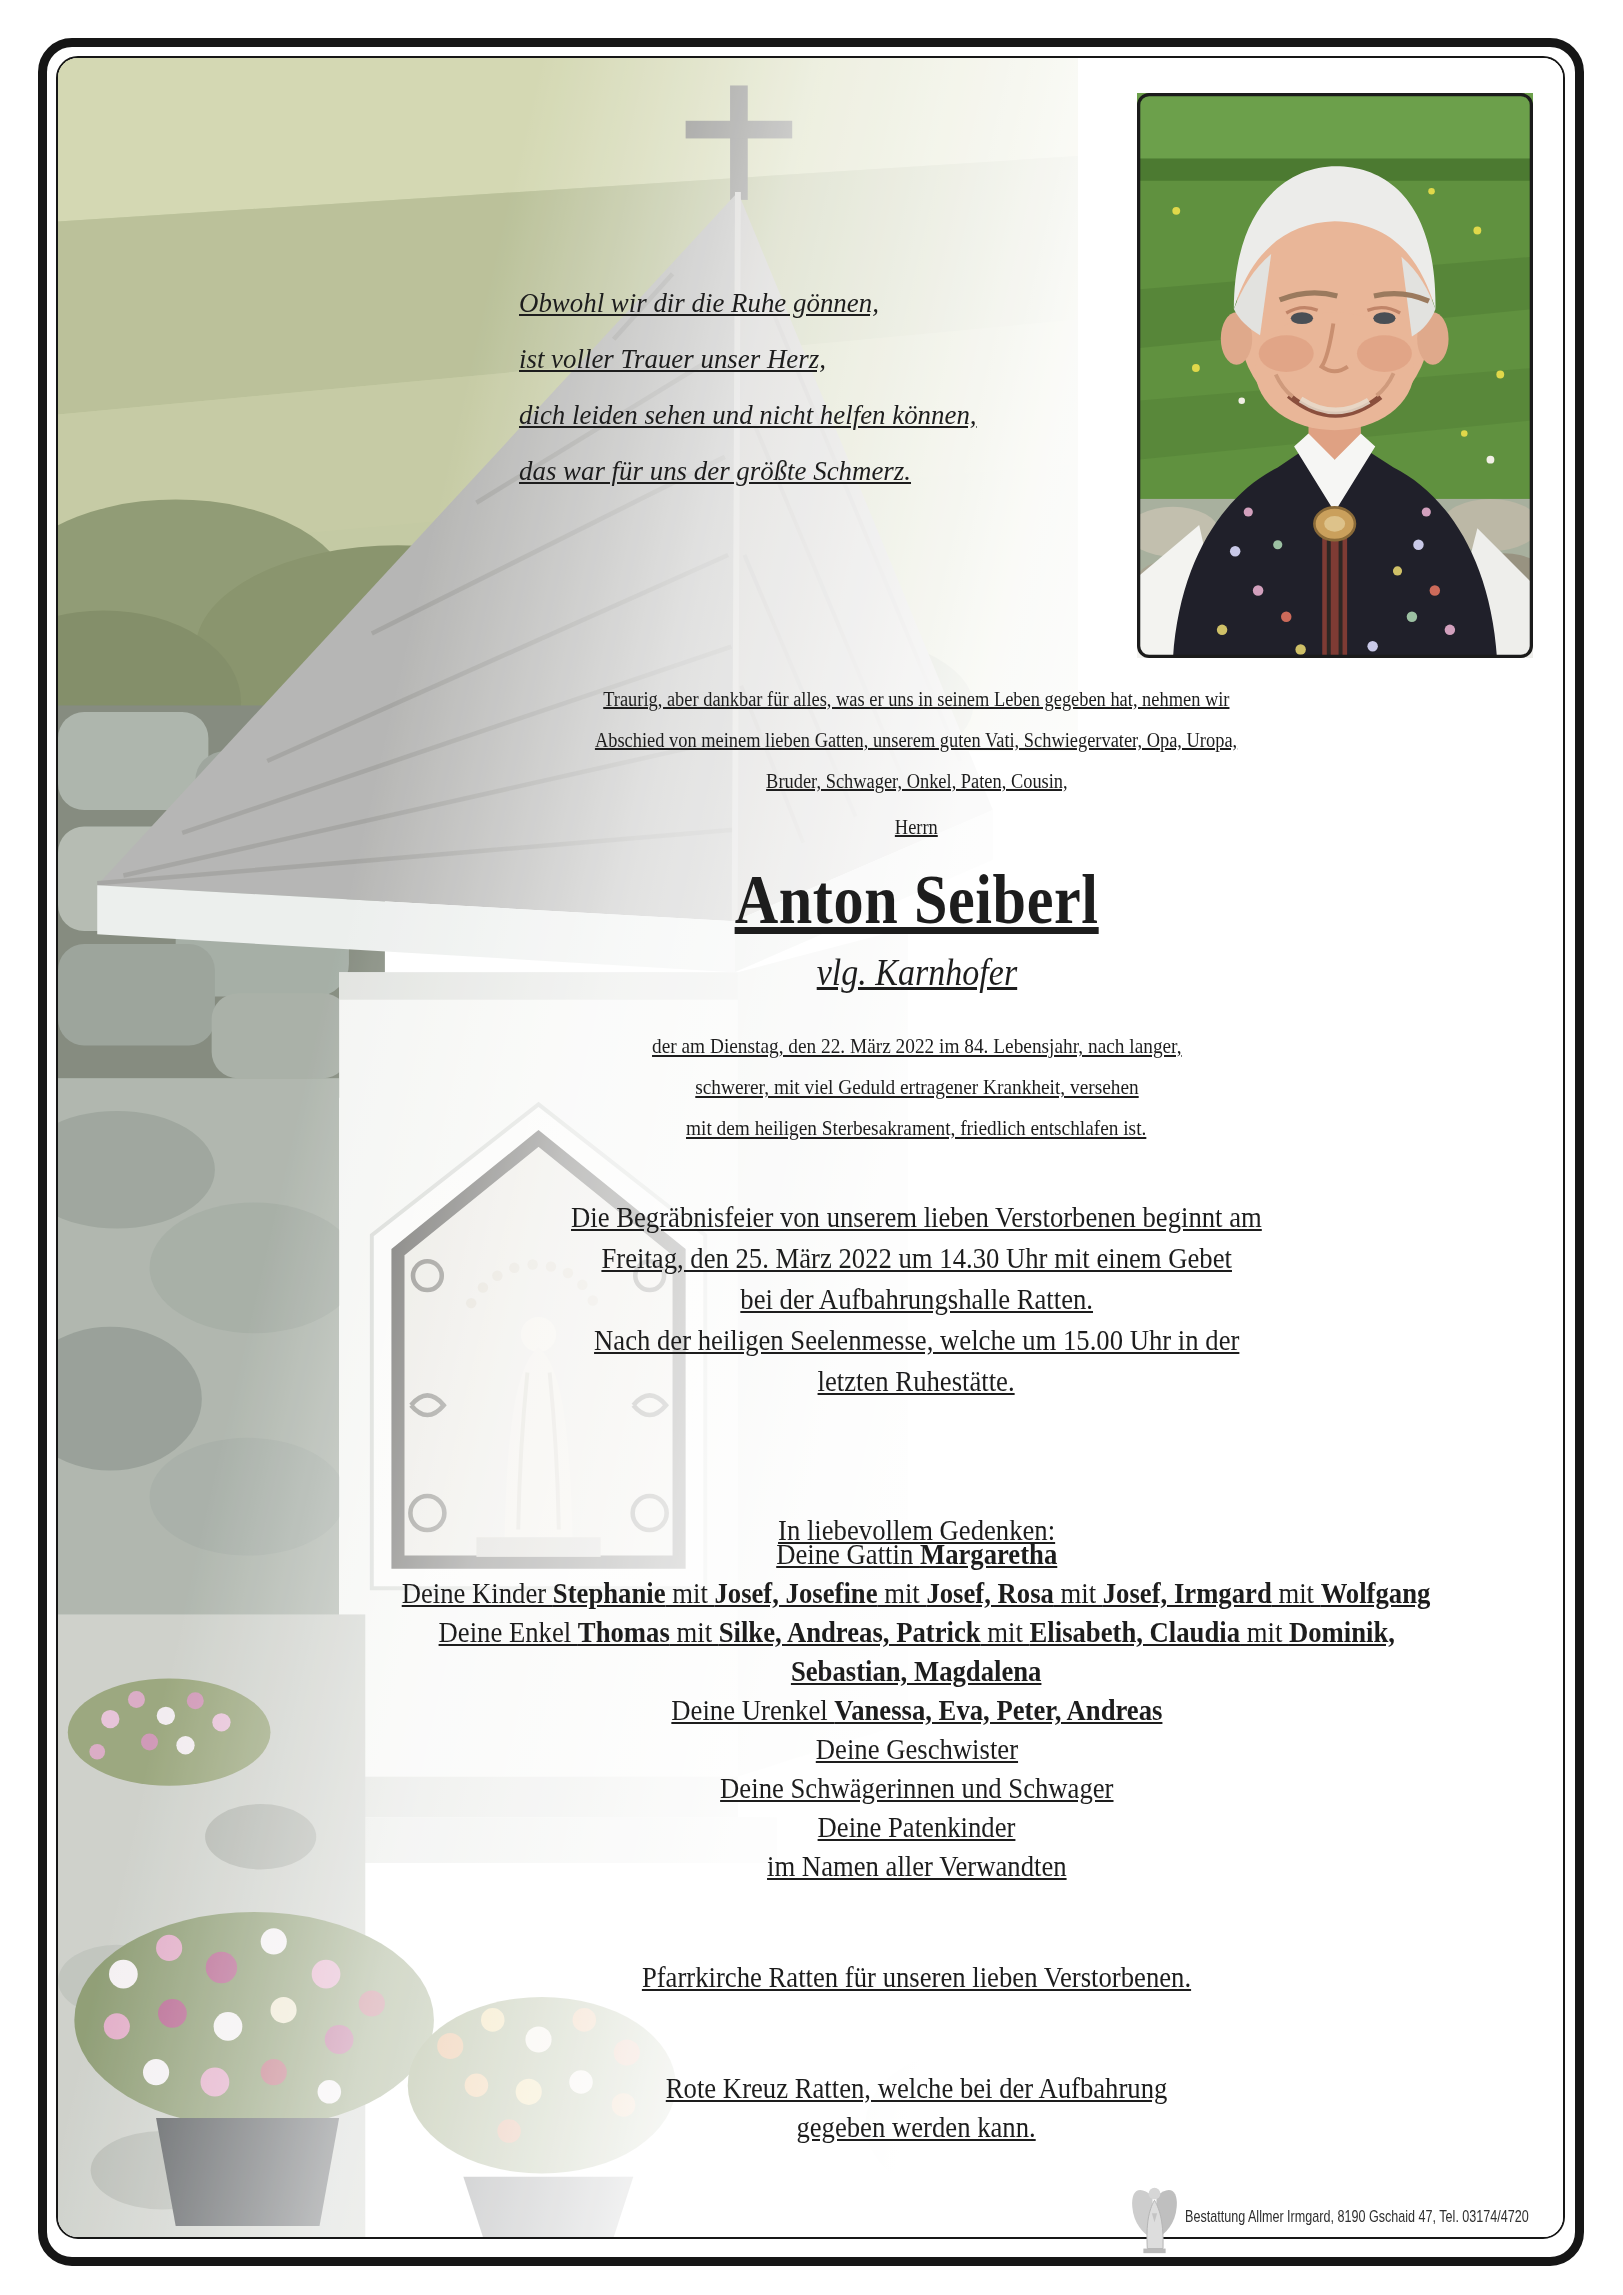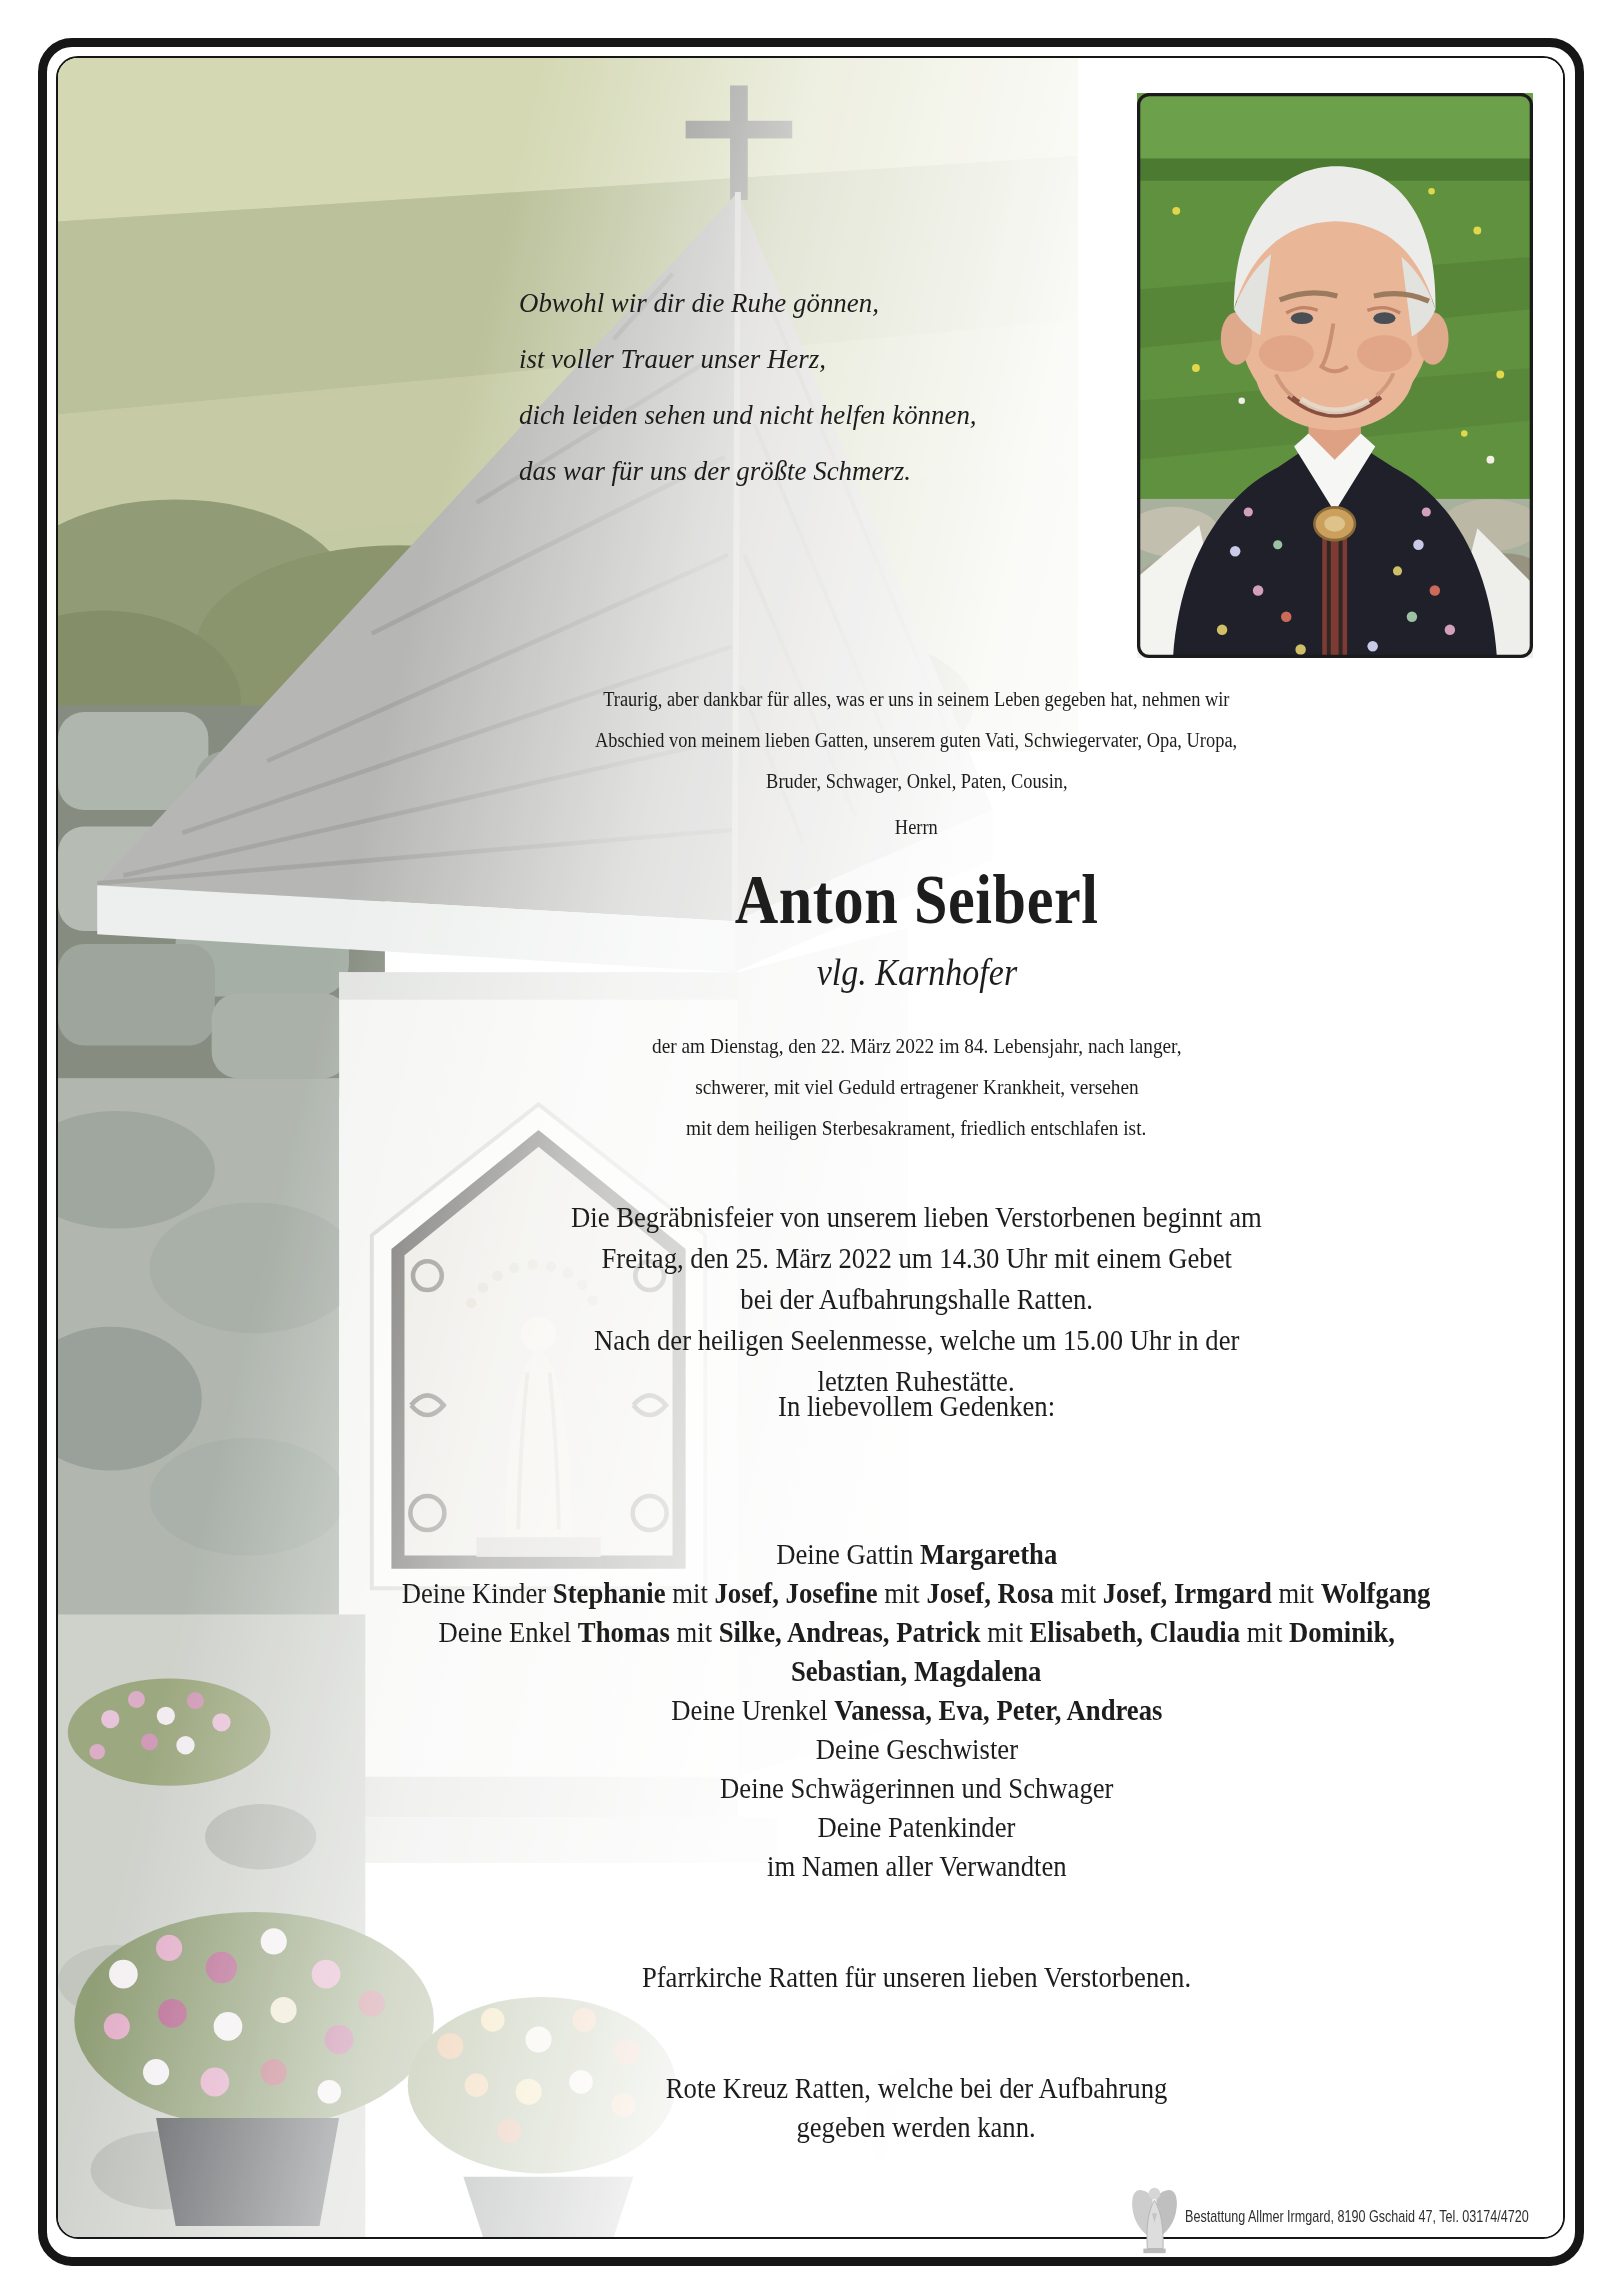--- a/index.html
+++ b/index.html
@@ -10,34 +10,34 @@
                border:9.8px solid #161616;border-radius:34px;z-index:5;pointer-events:none;}
   .inner-frame{position:absolute;left:56px;top:56px;right:58px;bottom:56px;
                border:2.6px solid #161616;border-radius:22px;overflow:hidden;z-index:1;}
   .bg-art{position:absolute;inset:0;width:100%;height:100%;}
   .fade-main{position:absolute;inset:0;
      background:linear-gradient(103deg, rgba(255,255,255,0) 24%, rgba(255,255,255,0.60) 38%,
                 rgba(255,255,255,0.93) 54%, rgba(255,255,255,1) 66%);}
   .veil{position:absolute;inset:0;background:rgba(255,255,255,0.16);}
   
   .block{position:absolute;left:275px;width:1283px;text-align:center;z-index:6;}
-  .tline{display:flex;justify-content:center;}
+  .tline{display:flex;justify-content:center;text-decoration:underline;}
   .tline>span{display:inline-block;white-space:nowrap;transform:scaleX(0.92);transform-origin:50% 50%;}
   b{font-weight:bold;}
   .poem{left:519px;width:641px;top:275px;font-size:28px;font-style:italic;line-height:56px;}
   .poem .tline{justify-content:flex-start;}
   .poem .tline>span{transform:scaleX(0.96);transform-origin:0 50%;}
   .intro{top:679px;font-size:20px;line-height:41px;}
   .salutation{top:810px;font-size:20px;line-height:34px;}
   .name{top:851px;font-size:70px;font-weight:bold;line-height:98px;letter-spacing:0.7px;}
   .name .tline>span{transform:scaleX(0.86);}
   .vulgo{top:952px;font-size:37px;font-style:italic;line-height:41px;}
   .death{top:1026px;font-size:21px;line-height:41px;}
   .funeral{top:1197px;font-size:29px;line-height:41px;}
-  .gedenken{top:1388px;font-size:29px;line-height:37px;}
+  .gedenken{top:1512px;font-size:29px;line-height:37px;}
   .mourners{top:1535px;font-size:29px;line-height:39px;}
   .prayer{top:1958px;font-size:29px;line-height:38px;}
   .donation{top:2069px;font-size:29px;line-height:39px;}
   
   .portrait{position:absolute;left:1137px;top:93px;width:396px;height:565px;z-index:6;}
   .portrait svg{display:block;width:100%;height:100%;}
   
   .footer-row{position:absolute;left:1129px;top:2183px;width:445px;height:72px;z-index:7;}
   .angel{position:absolute;left:0;top:0;width:51px;height:71px;}
   .fh-text{position:absolute;left:56px;top:23.6px;font-family:"Liberation Sans",sans-serif;

